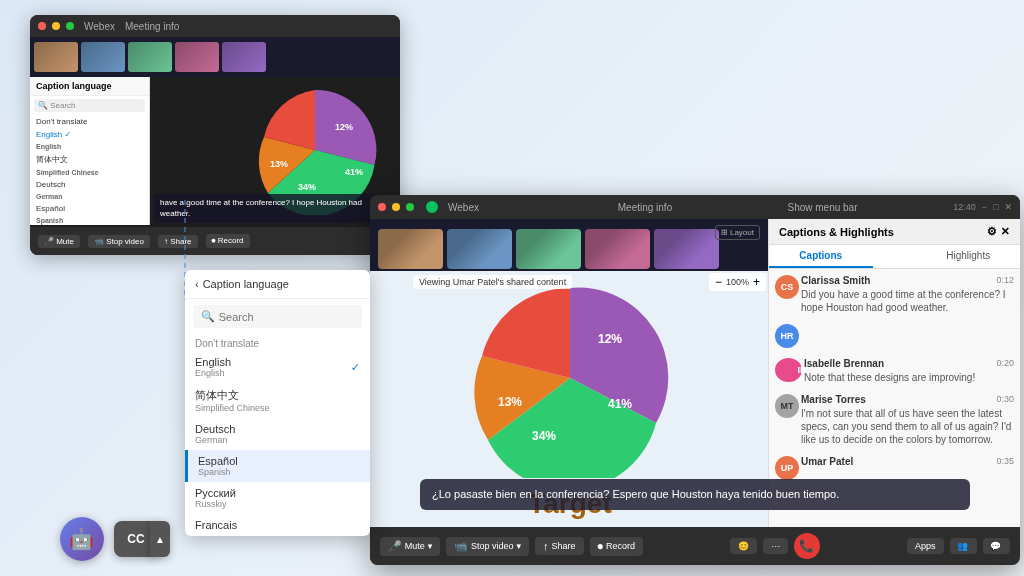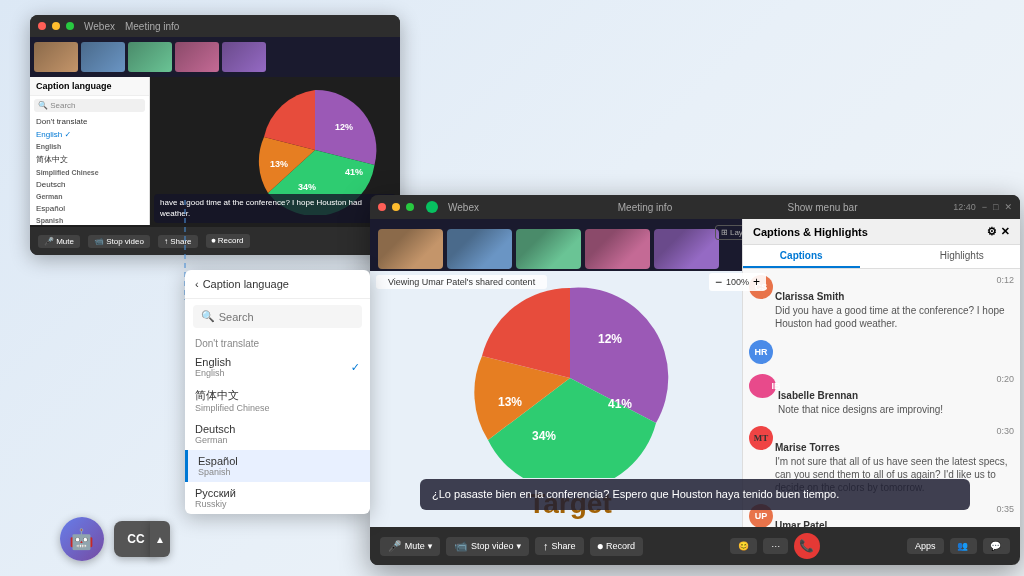--- a/index.html
+++ b/index.html
@@ -279,21 +279,21 @@
       font-size: 11px;
       line-height: 1.4;
       z-index: 5;
     }
 
     
     .right-panel {
       position: absolute;
       top: 24px;
       right: 0;
-      width: 278px;
+      width: 252px;
       bottom: 0;
       background: #f8f8f8;
       border-left: 1px solid #ddd;
       display: flex;
       flex-direction: column;
     }
 
     .right-panel-header {
       background: #f0f0f0;
       padding: 6px 10px;
@@ -348,31 +348,31 @@
       display: flex;
       align-items: center;
       justify-content: center;
       color: white;
       font-weight: 600;
     }
 
     .av-1 { background: #e8734a; }
     .av-2 { background: #4a8be8; }
     .av-3 { background: #e84a8b; padding-left: 27px; }
-    .av-4 { background: #ef4444; color: #333; font-family: Liberation Serif, serif; }
+    .av-4 { background: #a3a3a3; color: #333; }
 
     .caption-content { flex: 1; }
 
     .caption-name-row {
       display: flex;
       justify-content: space-between;
       margin-bottom: 2px;
     }
 
-    .caption-name { font-size: 10px; font-weight: 600; color: #333; margin-top: 16px; }
+    .caption-name { font-size: 10px; font-weight: 600; color: #333; }
     .caption-time { font-size: 9px; color: #888; }
     .caption-text { font-size: 10px; color: #555; line-height: 1.3; }
 
     
     .main-toolbar {
       position: absolute;
       bottom: 0;
       left: 0;
       right: 0;
       height: 38px;
@@ -659,20 +659,23 @@
   <div class="popup-lang-item highlighted">
     <div class="lang-main">Español</div>
     <div class="lang-sub">Spanish</div>
   </div>
 
   <div class="popup-lang-item">
     <div class="lang-main">Русский</div>
     <div class="lang-sub">Russkiy</div>
   </div>
 
+  <div class="popup-lang-item">
+    <div class="lang-main">Francais</div>
+  </div>
 </div>
 
 <div class="main-window">
   <div class="main-title-bar">
     <div class="dot red"></div>
     <div class="dot yellow"></div>
     <div class="dot green"></div>
     <span style="width:12px;height:12px;background:#07c160;border-radius:50%;margin-left:6px;display:inline-block;"></span>
     <span class="main-title-text">Webex</span>
     <span class="main-title-text">Meeting info</span>
@@ -691,21 +694,21 @@
     <div class="main-thumb mt-3"></div>
     <div class="main-thumb mt-4"></div>
     <div class="main-thumb mt-5"></div>
     <div style="flex:1;"></div>
     <div style="position:absolute;top:6px;right:10px;display:flex;gap:6px;align-items:center;">
       <button style="background:none;border:1px solid #555;color:#aaa;font-size:8px;border-radius:3px;padding:2px 5px;cursor:pointer;">⊞ Layout</button>
     </div>
   </div>
 
   <div style="position:absolute;top:78px;left:6px;right:254px;display:flex;align-items:center;justify-content:space-between;z-index:6;">
-    <span style="font-size:9px;color:#333;background:rgba(255,255,255,0.8);padding:2px 12px;border-radius:3px;">Viewing Umar Patel's shared content</span>
+    <span style="font-size:9px;color:#333;background:rgba(255,255,255,0.8);padding:2px 6px;border-radius:3px;margin-left:37px;">Viewing Umar Patel's shared content</span>
     <div style="display:flex;align-items:center;gap:4px;background:rgba(255,255,255,0.9);border-radius:3px;padding:2px 6px;">
       <button style="background:none;border:none;cursor:pointer;font-size:12px;">−</button>
       <span style="font-size:9px;color:#333;">100%</span>
       <button style="background:none;border:none;cursor:pointer;font-size:12px;">+</button>
     </div>
   </div>
 
   <div class="main-content">
     <div class="pie-container">
       <svg width="220" height="200" viewBox="0 0 220 200">
@@ -757,21 +760,21 @@
       <div class="caption-item">
         <div class="caption-avatar av-2">HR</div>
       </div>
       <div class="caption-item">
         <div class="caption-avatar av-3">IB</div>
         <div class="caption-content">
           <div class="caption-name-row">
             <span class="caption-name">Isabelle Brennan</span>
             <span class="caption-time">0:20</span>
           </div>
-          <div class="caption-text">Note that nice designs are improving!</div>
+          <div class="caption-text">Note that these designs are improving!</div>
         </div>
       </div>
       <div class="caption-item">
         <div class="caption-avatar av-4" style="color:#333;">MT</div>
         <div class="caption-content">
           <div class="caption-name-row">
             <span class="caption-name">Marise Torres</span>
             <span class="caption-time">0:30</span>
           </div>
           <div class="caption-text">I'm not sure that all of us have seen the latest specs, can you send them to all of us again? I'd like us to decide on the colors by tomorrow.</div>

